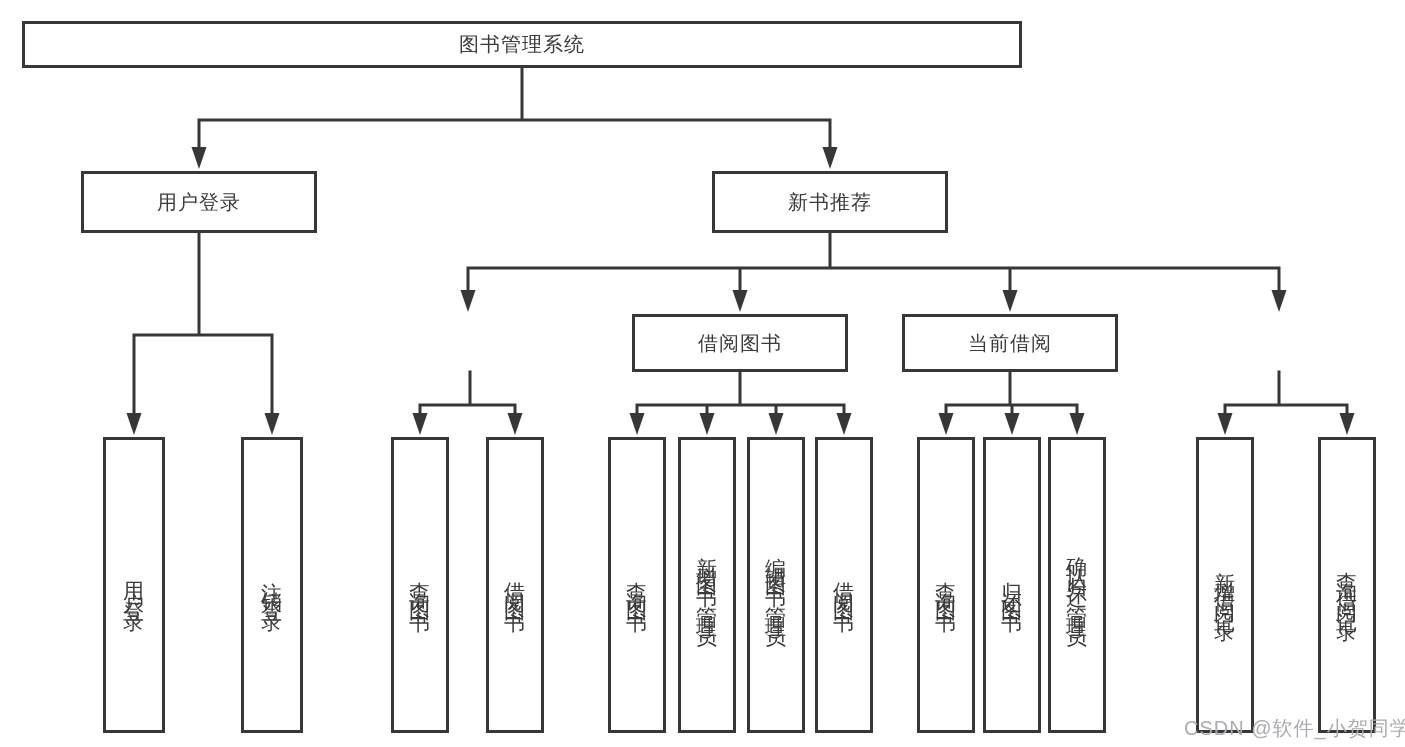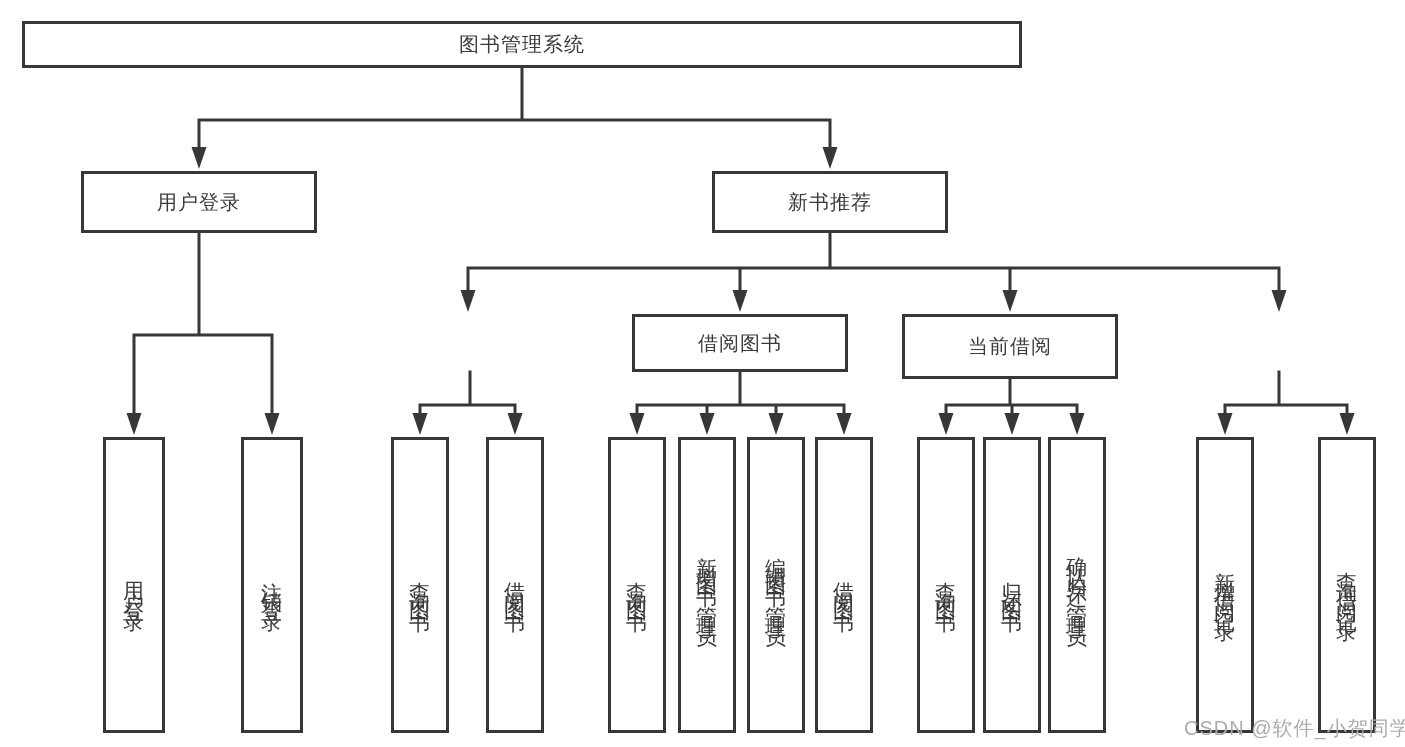--- a/index.html
+++ b/index.html
@@ -107,21 +107,21 @@
   <div class="box h" style="left:81px; top:171px; width:236px; height:62px;">
     <span class="label">用户登录</span>
   </div>
   <div class="box h" style="left:712px; top:171px; width:236px; height:62px;">
     <span class="label">新书推荐</span>
   </div>
 
   <div class="box h" style="left:632px; top:314px; width:216px; height:58px;">
     <span class="label">借阅图书</span>
   </div>
-  <div class="box h" style="left:902px; top:314px; width:216px; height:65px;">
+  <div class="box h" style="left:902px; top:314px; width:216px; height:58px;">
     <span class="label">当前借阅</span>
   </div>
 
   <div class="box v" style="left:103px; top:437px; width:62px; height:296px;">
     <span class="label">用户登录</span>
   </div>
   <div class="box v" style="left:241px; top:437px; width:62px; height:296px;">
     <span class="label">注销登录</span>
   </div>
 

